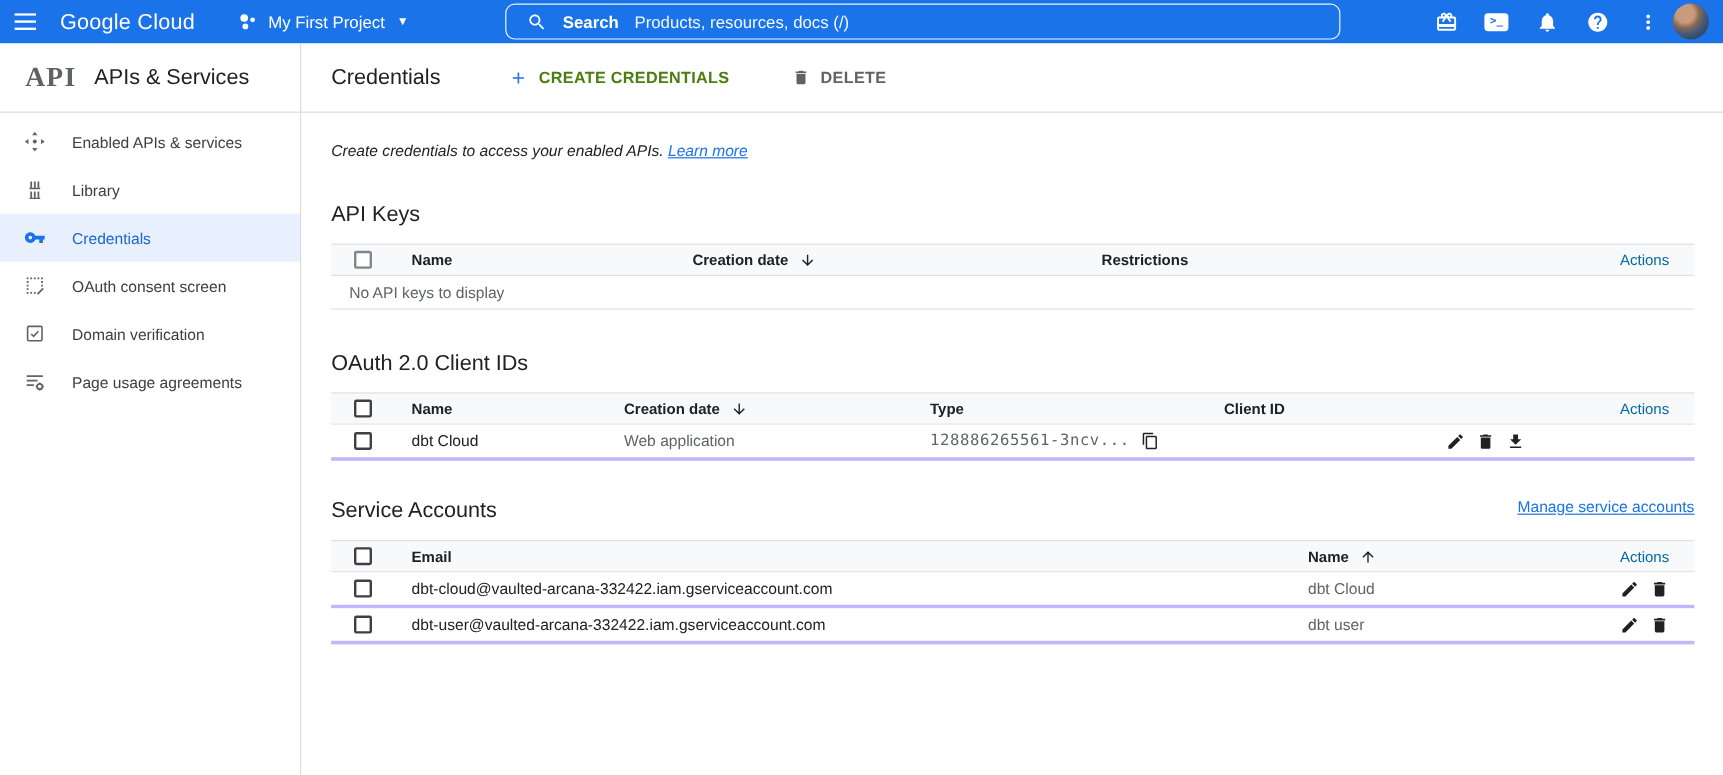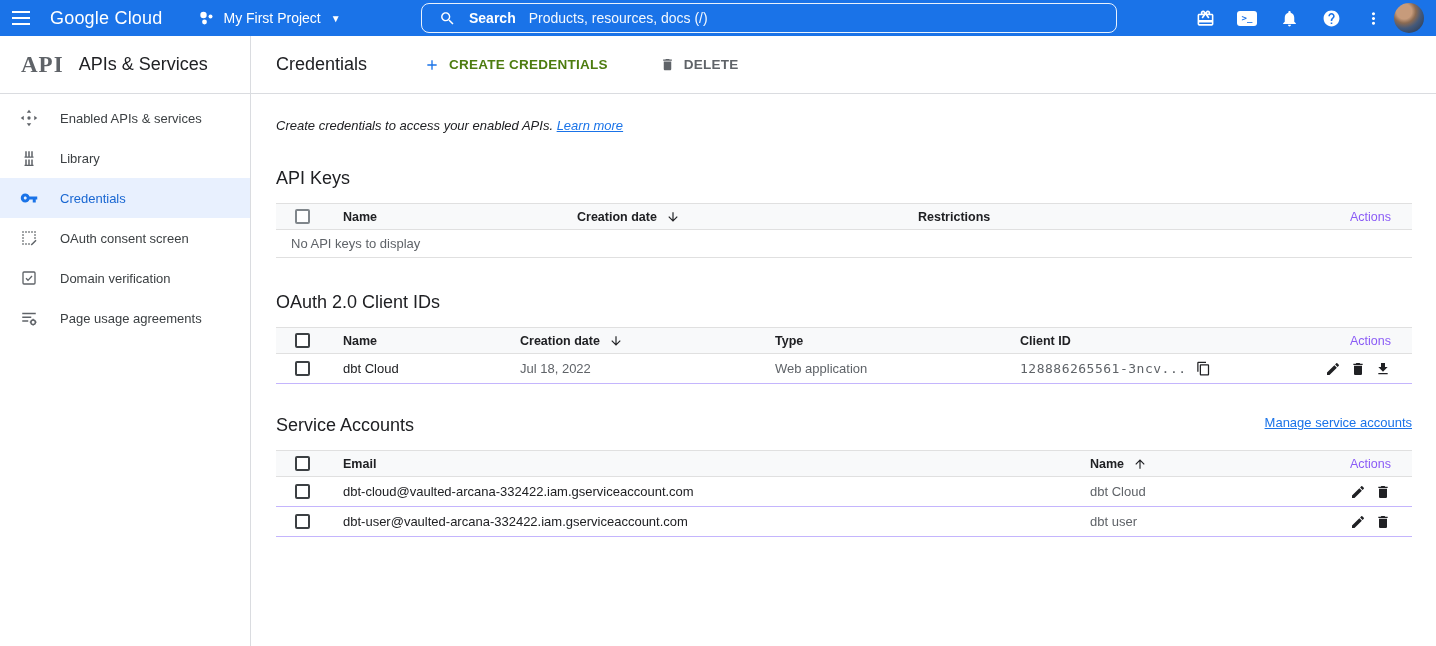--- a/index.html
+++ b/index.html
@@ -52,29 +52,29 @@
   .section-title { font-size:18px; font-weight:400; color:#202124; margin-top:34px; margin-bottom:14px; }
   .section-title.first { margin-top:35px; }
   .sec-head-row { display:flex; align-items:flex-start; justify-content:space-between; margin-top:31px; margin-bottom:14px; }
   .sec-head-row .section-title { margin:0; }
   .manage-link { font-size:13px; }
 
   
   .thead, .trow { display:grid; align-items:center; }
   .thead { background:#f8f9fa; border-top:1px solid #e0e0e0; border-bottom:1px solid #e0e0e0; height:27px;
     font-size:12.5px; font-weight:700; color:#202124; }
-  .trow { height:30px; border-bottom:1px solid #c4b5fd; font-size:13px; color:#202124; background:#fff; }
+  .trow { height:30px; border-bottom:3px solid #c4b5fd; font-size:13px; color:#202124; background:#fff; }
   .t-api  { grid-template-columns:67px 234px 341px 1fr 110px; }
   .t-oauth{ grid-template-columns:67px 177px 255px 245px 1fr 120px; }
   .t-svc  { grid-template-columns:67px 747px 1fr 110px; }
   .cb-cell { padding-left:19px; display:flex; align-items:center; }
   .cb { width:15px; height:15px; border:2px solid #3c4043; border-radius:2px; cursor:pointer; background:#fff; }
   .cb.light { border-color:#80868b; }
   .col-h { display:flex; align-items:center; }
-  .actions-h { font-weight:400; color:#8b5cf6; justify-self:end; padding-right:21px; }
+  .actions-h { font-weight:400; color:#0369a1; justify-self:end; padding-right:21px; }
   .sort-ic { margin-left:9px; display:flex; color:#202124; }
   .empty-row { height:28px; display:flex; align-items:center; border-bottom:1px solid #e0e0e0;
     font-size:13px; color:#5f6368; padding-left:15px; }
   .muted { color:#5f6368; }
   .mono { font-family:"DejaVu Sans Mono",monospace; font-size:13px; color:#5f6368; letter-spacing:.5px; }
   .cid-cell { display:flex; align-items:center; gap:9px; }
   .copy-ic { color:#202124; display:flex; cursor:pointer; }
   .act-cell { display:flex; align-items:center; justify-content:flex-end; gap:9px; padding-right:21px; }
   .act-ic { width:16px; height:16px; color:#202124; cursor:pointer; display:flex; }
   .act-ic svg { width:16px; height:16px; }
@@ -261,21 +261,20 @@
         </div>
         <div class="col-h">Type</div>
         <div class="col-h">Client ID</div>
         <div class="actions-h">Actions</div>
       </div>
       <div class="trow t-oauth">
         <div class="cb-cell">
             <span class="cb"></span>
           </div>
         <div>dbt Cloud</div>
-        <div class="muted">Jul 18, 2022</div>
         <div class="muted">Web application</div>
         <div class="cid-cell">
           <span class="mono">128886265561-3ncv...</span>
           <span class="copy-ic">
             <svg width="15" height="15" viewBox="0 0 24 24" fill="currentColor">
                 <path d="M16 1H4c-1.1 0-2 .9-2 2v14h2V3h12V1zm3 4H8c-1.1 0-2 .9-2 2v14c0 1.1.9 2 2 2h11c1.1 0 2-.9 2-2V7c0-1.1-.9-2-2-2zm0 16H8V7h11v14z"></path>
               </svg>
           </span>
         </div>
         <div class="act-cell">

